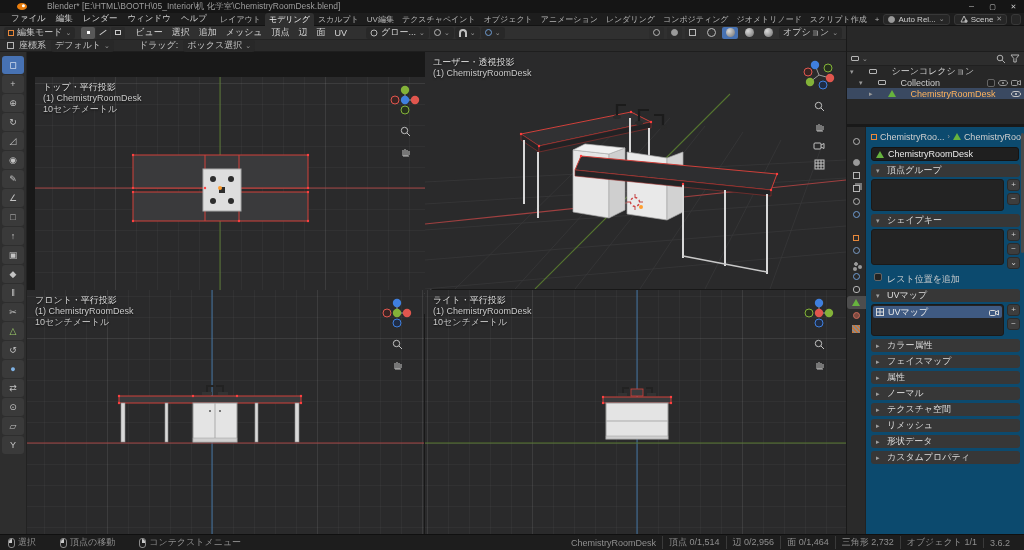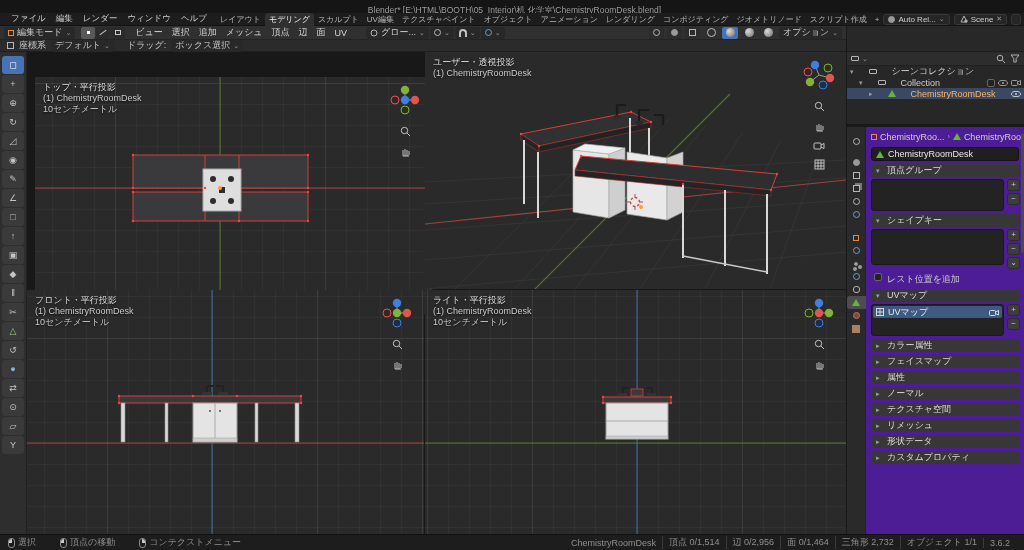--- a/index.html
+++ b/index.html
@@ -2,21 +2,21 @@
 <html><head>
 <meta charset="utf-8">
 <style>
 *{margin:0;padding:0;box-sizing:border-box;}
 html,body{background:#000;}
 #root{position:relative;width:1024px;height:550px;background:#242424;overflow:hidden;
   font-family:"Liberation Sans","DejaVu Sans",sans-serif;font-size:9px;color:#cdcdcd;}
 
 
 .titlebar{position:absolute;left:0;top:0;width:1024px;height:13px;background:#151515;
-  display:flex;align-items:center;gap:5px;padding-left:5px;flex-direction:column;}
+  display:flex;align-items:center;gap:19px;padding-left:16px;}
 .titlebar .ttext{color:#9d9d9d;font-size:8.5px;white-space:nowrap;}
 .wbtns{margin-left:auto;display:flex;height:13px;}
 .wbtn{width:21px;text-align:center;font-size:7px;color:#c4c4c4;line-height:13px;}
 
 
 .menubar{position:absolute;left:0;top:13px;width:1024px;height:13px;background:#1d1d1d;
   display:flex;align-items:center;gap:0;padding:0 4px;border-bottom:1px solid #131313;}
 .menu{padding:0 5px;color:#d2d2d2;font-size:8.5px;white-space:nowrap;}
 .wstabs{display:flex;margin-left:4px;align-items:center;height:13px;}
 .wstab{padding:1px 4px;color:#b5b5b5;border-radius:3px 3px 0 0;font-size:8px;white-space:nowrap;}
@@ -71,21 +71,21 @@
 
 .outliner{position:absolute;left:846px;top:52px;width:178px;height:72px;background:#272727;border-left:1px solid #191919;}
 .olhead{display:flex;align-items:center;height:14px;padding:0 4px;gap:3px;background:#2d2d2d;border-bottom:1px solid #202020;}
 .olrow{display:flex;align-items:center;height:11px;gap:15px;padding:0 3px;white-space:nowrap;}
 .olrow .rico{margin-left:auto;display:flex;gap:3px;align-items:center;}
 .olrow.selected{background:#3a4961;}
 .olrow.selected .lbl{color:#ffb35c;}
 .hdiv{position:absolute;left:846px;top:124px;width:178px;height:3px;background:#191919;}
 
 
-.props{position:absolute;left:846px;top:127px;width:178px;height:407px;background:#4c1d95;border-left:1px solid #191919;}
+.props{position:absolute;left:846px;top:127px;width:178px;height:407px;background:#0c4a6e;border-left:1px solid #191919;}
 .ptabs{position:absolute;left:0;top:0;width:19px;height:407px;background:#2a2a2a;border-right:1px solid #222;
   display:flex;flex-direction:column;align-items:center;padding-top:8px;}
 .ptab{width:19px;height:13px;display:flex;align-items:center;justify-content:center;}
 .ptab.active{background:#4d4d4d;border-radius:3px 0 0 3px;}
 .pcontent{position:absolute;left:19px;top:0;width:159px;height:407px;overflow:hidden;}
 .crumbs{display:flex;align-items:center;gap:3px;height:13px;margin:3px 4px 0 5px;color:#cfcfcf;white-space:nowrap;}
 .idfield{display:flex;align-items:center;gap:4px;height:14px;background:#1f1f1f;border:1px solid #141414;
   border-radius:3px;margin:4px 6px 2px 5px;padding:0 4px;color:#e9e9e9;white-space:nowrap;}
 .phead{display:flex;align-items:center;gap:4px;height:13px;background:#373737;border-radius:3px;
   padding:0 5px;margin:3px 5px 0 5px;color:#dcdcdc;white-space:nowrap;}
@@ -259,21 +259,21 @@
     </div>
   </div>
 
   <div class="tsettings">
     <span class="sqr"></span>
     <span>座標系</span>
     <span class="mode-pill">
       <span>デフォルト</span>
       <span class="cd">⌄</span>
     </span>
-    <span style="margin-left:8px">ドラッグ:</span>
+    <span style="margin-left:20px">ドラッグ:</span>
     <span class="mode-pill">
       <span>ボックス選択</span>
       <span class="cd">⌄</span>
     </span>
   </div>
   <div class="rtopfill"></div>
 
   <div class="lefttoolbar">
     <span class="tbtn active">◻</span>
     <span class="tbtn">+</span>

